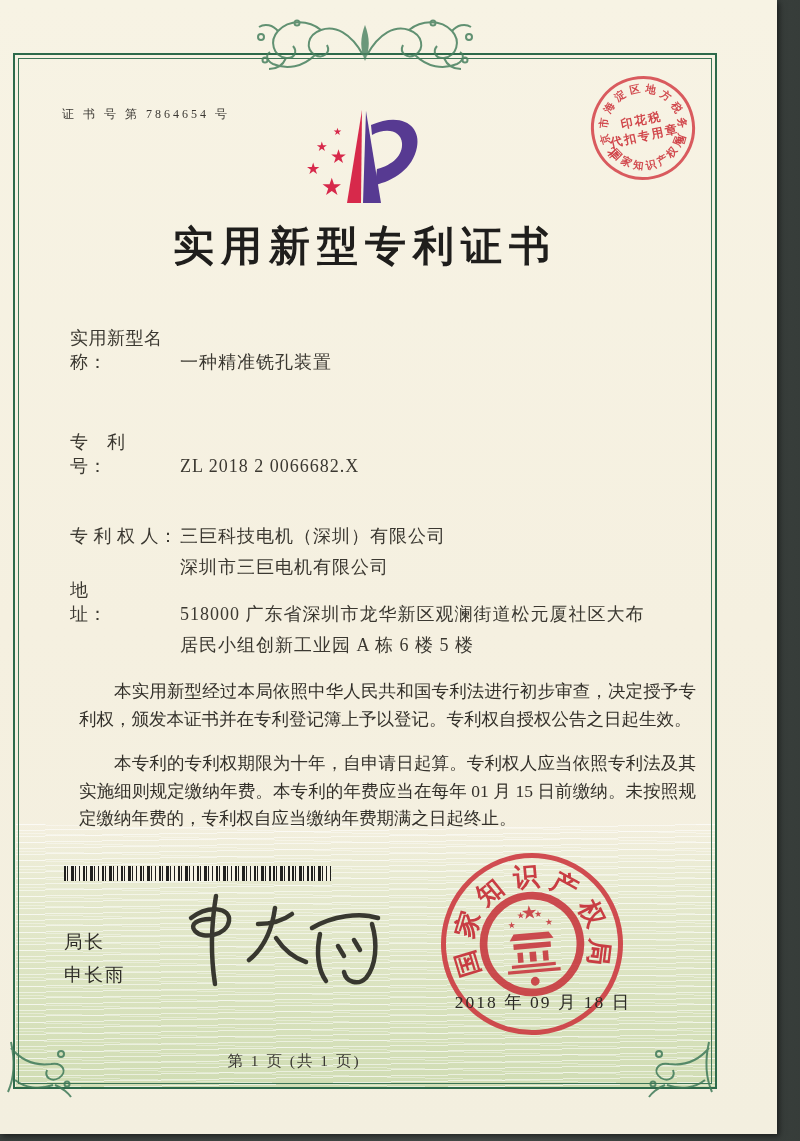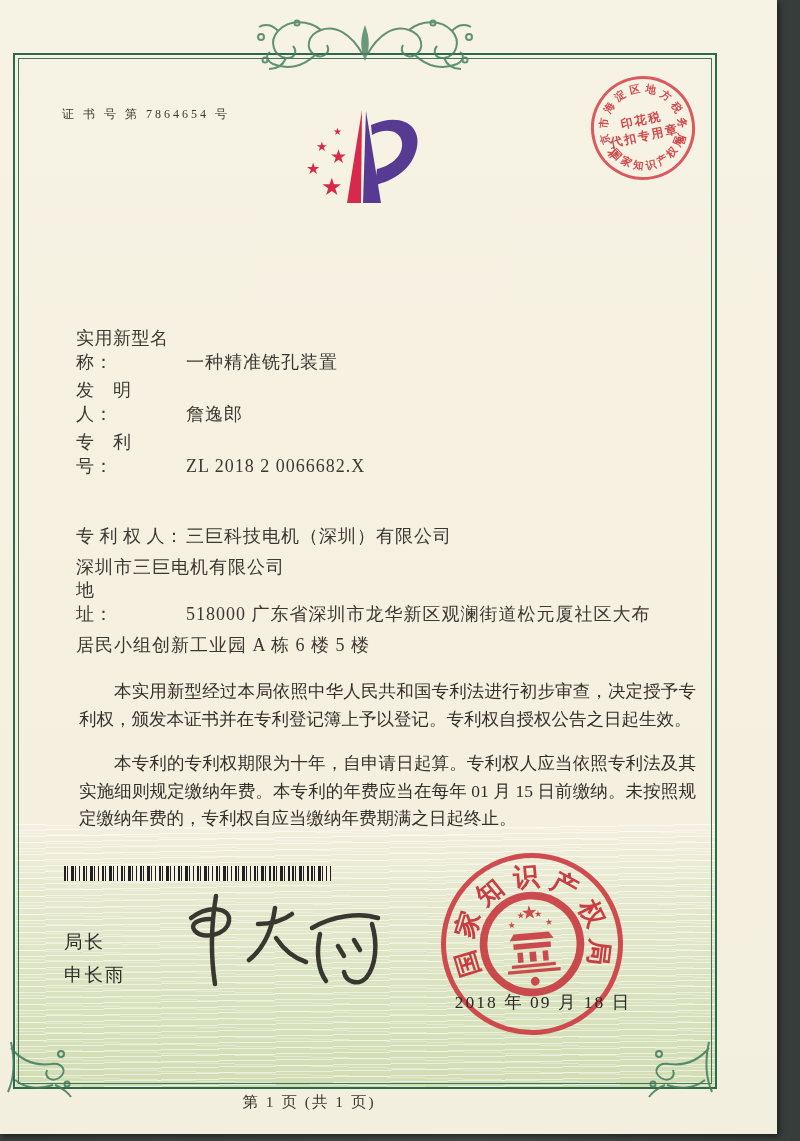--- a/index.html
+++ b/index.html
@@ -24,24 +24,24 @@
   }
   .frame { position:absolute; left:13px; top:53px; width:704px; height:1036px; border:2px solid #2d6a4b; }
   .frame-inner { position:absolute; left:3px; top:3px; right:3px; bottom:3px; border:1px solid #3c7557; }
   .cert-no { position:absolute; left:62px; top:106px; font-size:12px; color:#3b3833; letter-spacing:3px; }
   .logo { position:absolute; left:295px; top:95px; width:140px; height:120px; }
   .logo .star { position:absolute; color:#d7294b; line-height:1; }
   .title {
     position:absolute; left:15px; top:219px; width:700px; text-align:center;
     font-size:41px; font-weight:bold; color:#1f1e1c; letter-spacing:7px;
   }
-  .field-row { position:absolute; left:76px; width:655px; font-size:18px; color:#3b3831; }
+  .field-row { position:absolute; left:70px; width:655px; font-size:18px; color:#3b3831; }
   .field-row .lbl { display:inline-block; width:110px; letter-spacing:.5px; }
   .field-row .val { display:inline-block; letter-spacing:1px; }
-  .field-row .val2 { display:block; letter-spacing:1px; margin-top:7px; }
+  .field-row .val2 { display:block; margin-left:110px; letter-spacing:1px; margin-top:7px; }
   .grant-no-pair { position:absolute; left:420px; top:0; }
   .grant-no-pair .lbl { width:auto; margin-right:4px; }
   .body-text {
     position:absolute; left:62px; top:661px; width:651px;
     font-size:17.5px; line-height:27.5px; color:#33302a; text-align:justify;
   }
   .body-text p { text-indent:2em; margin:17px; }
   .barcode {
     position:absolute; left:64px; top:866px; width:267px; height:15px;
     background:repeating-linear-gradient(90deg,
@@ -53,21 +53,21 @@
   .signature { position:absolute; left:178px; top:888px; width:210px; height:110px; }
   .seal { position:absolute; left:441px; top:853px; width:182px; height:182px; transform:rotate(-5deg); }
   .seal-ring { position:absolute; left:0; top:0; width:182px; height:182px; border:5px solid rgba(204,52,60,.88); border-radius:50%; }
   .seal .arc-ch { position:absolute; left:50%; top:50%; font-size:26px; font-weight:bold; color:rgba(198,46,54,.92); }
   .seal-emblem { position:absolute; left:36px; top:36px; }
   .seal-date { position:absolute; left:448px; top:990px; width:190px; text-align:center; font-size:17.5px; letter-spacing:2px; color:#2b2a25; }
   .tax-stamp { position:absolute; left:591px; top:76px; width:104px; height:104px; transform:rotate(-12deg); }
   .tax-ring { position:absolute; left:0; top:0; width:104px; height:104px; border:3px solid rgba(211,64,70,.85); border-radius:50%; }
   .tax-stamp .arc-ch { position:absolute; left:50%; top:50%; font-size:10.5px; font-weight:bold; color:rgba(205,55,62,.9); }
   .tax-center { position:absolute; left:0; top:36px; width:104px; text-align:center; font-size:12px; font-weight:bold; color:rgba(205,55,62,.92); line-height:16px; letter-spacing:2px; }
-  .footer { position:absolute; left:15px; top:1051px; width:588px; text-align:center; font-size:15.5px; color:#3a3832; letter-spacing:2px;margin-top:41px; }
+  .footer { position:absolute; left:0; top:1051px; width:588px; text-align:center; font-size:15.5px; color:#3a3832; letter-spacing:2px; }
   .ornament-top { position:absolute; left:245px; top:13px; }
   .corner-fl { position:absolute; }
   .fl-left { left:3px; top:1040px; }
   .fl-right { left:645px; top:1040px; transform:scaleX(-1); }
 </style>
 </head>
 <body>
 
 <div class="scan">
   <div class="paper">
@@ -155,26 +155,24 @@
           <span class="arc-ch" style="transform: translate(-50%, -50%) rotate(161deg) translateY(-38px) rotate(180deg);">产</span>
           <span class="arc-ch" style="transform: translate(-50%, -50%) rotate(142deg) translateY(-38px) rotate(180deg);">权</span>
           <span class="arc-ch" style="transform: translate(-50%, -50%) rotate(123deg) translateY(-38px) rotate(180deg);">局</span>
         </div>
       <div class="tax-center">
         <div>印花税</div>
         <div>代扣专用章</div>
       </div>
     </div>
 
+    <div class="title">实用新型专利证书</div>
 
     <div class="field-row" style="top:326px">
       <span class="lbl">实用新型名称：</span><span class="val">一种精准铣孔装置</span>
-    </div>
-    <div class="field-row" style="top:378px">
-      <span class="lbl">发　明　人：</span><span class="val">詹逸郎</span>
     </div>
     <div class="field-row" style="top:430px">
       <span class="lbl">专　利　号：</span><span class="val">ZL 2018 2 0066682.X</span>
     </div>
     <div class="field-row" style="top:524px">
       <span class="lbl">专 利 权 人：</span><span class="val">三巨科技电机（深圳）有限公司</span>
       <span class="val2">深圳市三巨电机有限公司</span>
     </div>
     <div class="field-row" style="top:578px">
       <span class="lbl">地　　　址：</span><span class="val">518000 广东省深圳市龙华新区观澜街道松元厦社区大布</span>

